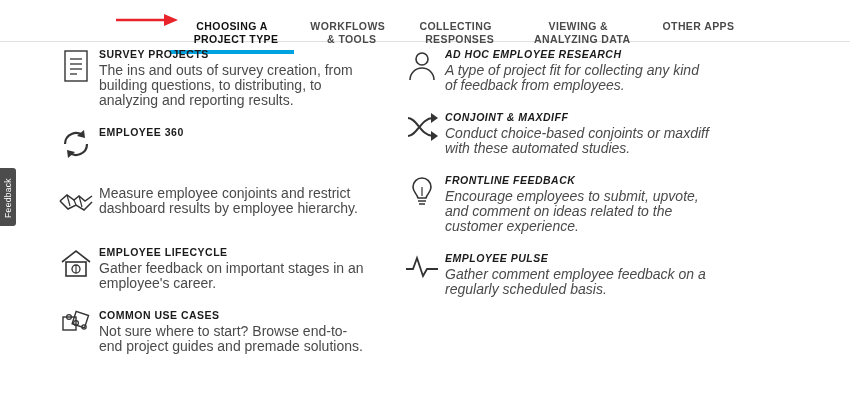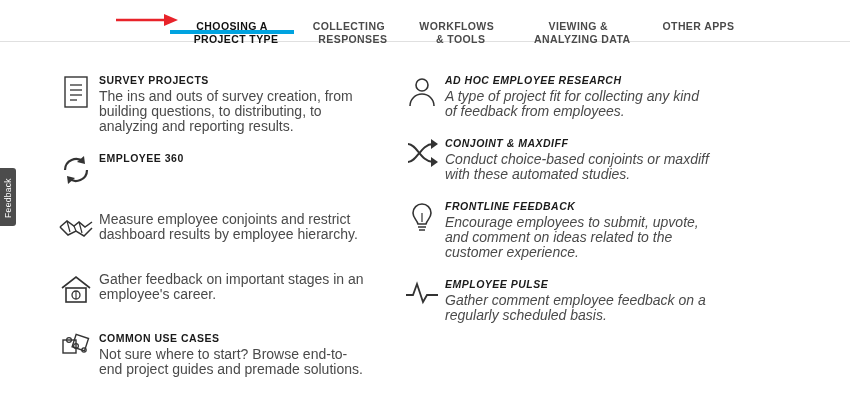--- a/index.html
+++ b/index.html
@@ -27,21 +27,21 @@
     background: #ffffff;
   }
   .tabs {
     display: flex;
     align-items: flex-start;
     height: 42px;
     margin-left: 70px;
   }
   .tab {
     padding: 7px 16px 0 16px;
-    height: 34px;
+    height: 54px;
     text-align: center;
     font-size: 10.5px;
     font-weight: bold;
     letter-spacing: 0.4px;
     color: #4a4a4a;
     line-height: 13px;
     cursor: pointer;
     border-bottom: 4px solid transparent;
     white-space: pre-line;
     text-transform: uppercase;
@@ -83,21 +83,21 @@
     position: absolute;
     left: -20px;
     top: 25px;
     width: 56px;
     text-align: center;
   }
 
   
   .content {
     position: absolute;
-    left: 0; top: 52px;
+    left: 0; top: 26px;
     width: 712px;
     padding: 22px 0 0 0;
   }
   .cols {
     display: flex;
   }
   .col {
     width: 395px;
   }
   .col.left { margin-left: 55px; }
@@ -147,26 +147,26 @@
       <line x1="0" y1="7" x2="50" y2="7" stroke="#e8232a" stroke-width="2.6"></line>
       <polygon points="48,1 62,7 48,13" fill="#e8232a"></polygon>
     </svg>
 
     <div class="tabs">
       <div class="tab active">
         <span>CHOOSING A</span>
         <span class="tab-line2">PROJECT TYPE</span>
       </div>
       <div class="tab">
+        <span>WORKFLOWS</span>
+        <span class="tab-line2">&amp; TOOLS</span>
+      </div>
+      <div class="tab">
         <span>COLLECTING</span>
         <span class="tab-line2">RESPONSES</span>
-      </div>
-      <div class="tab">
-        <span>WORKFLOWS</span>
-        <span class="tab-line2">&amp; TOOLS</span>
       </div>
       <div class="tab">
         <span>VIEWING &amp;</span>
         <span class="tab-line2">ANALYZING DATA</span>
       </div>
       <div class="tab">
         <span>OTHER APPS</span>
         <span class="tab-line2"></span>
       </div>
     </div>
@@ -229,20 +229,21 @@
         <div class="item">
           <div class="icon">
             <svg width="34" height="32" viewBox="0 0 34 32">
               <polyline points="3,15 17,4 31,15" fill="none" stroke="#333" stroke-width="1.6"></polyline>
               <rect x="7" y="15" width="20" height="14" fill="none" stroke="#333" stroke-width="1.6"></rect>
               <path d="M17 26 a4 4 0 0 1 -4 -4 a4 4 0 0 1 8 0 a4 4 0 0 1 -4 4 z" fill="none" stroke="#333" stroke-width="1.3"></path>
               <line x1="17" y1="18" x2="17" y2="26" stroke="#333" stroke-width="1.1"></line>
             </svg>
           </div>
           <div class="txt">
+            <div class="ttl">EMPLOYEE LIFECYCLE</div>
             <div class="dsc">Gather feedback on important stages in an employee's career.</div>
           </div>
         </div>
 
         <div class="item">
           <div class="icon">
             <svg width="32" height="30" viewBox="0 0 32 30">
               <rect x="3" y="7" width="13" height="13" fill="none" stroke="#333" stroke-width="1.4"></rect>
               <circle cx="16" cy="13" r="2.4" fill="none" stroke="#333" stroke-width="1.2"></circle>
               <circle cx="9" cy="7" r="2.4" fill="none" stroke="#333" stroke-width="1.2"></circle>

